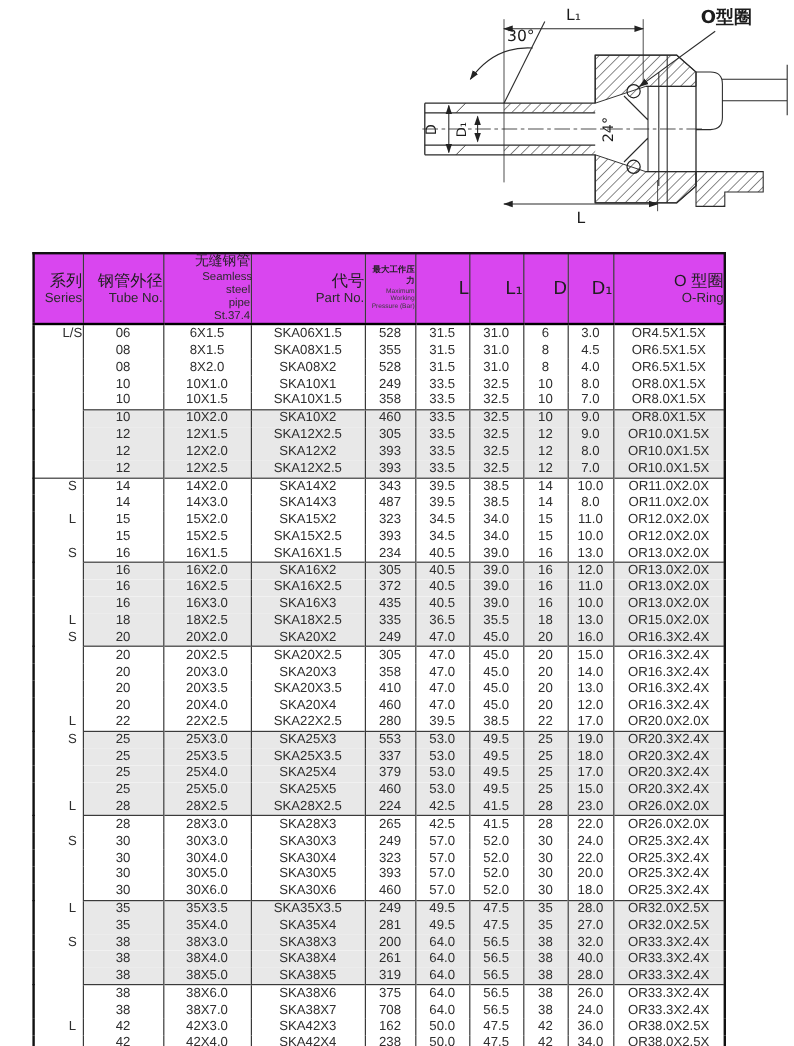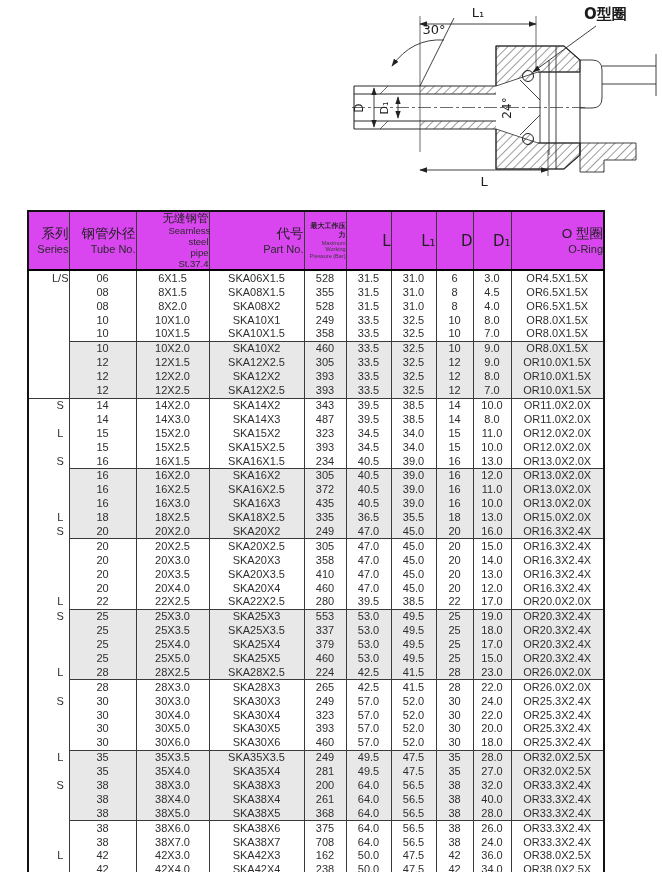--- a/index.html
+++ b/index.html
@@ -616,21 +616,21 @@
         <td class="c6">56.5</td>
         <td class="c7">38</td>
         <td class="c8">40.0</td>
         <td class="c9">OR33.3X2.4X</td>
       </tr>
       <tr class="sh">
         <td class="c0"></td>
         <td class="c1">38</td>
         <td class="c2">38X5.0</td>
         <td class="c3">SKA38X5</td>
-        <td class="c4">368</td>
+        <td class="c4">319</td>
         <td class="c5">64.0</td>
         <td class="c6">56.5</td>
         <td class="c7">38</td>
         <td class="c8">28.0</td>
         <td class="c9">OR33.3X2.4X</td>
       </tr>
       <tr class="gt">
         <td class="c0"></td>
         <td class="c1">38</td>
         <td class="c2">38X6.0</td>

